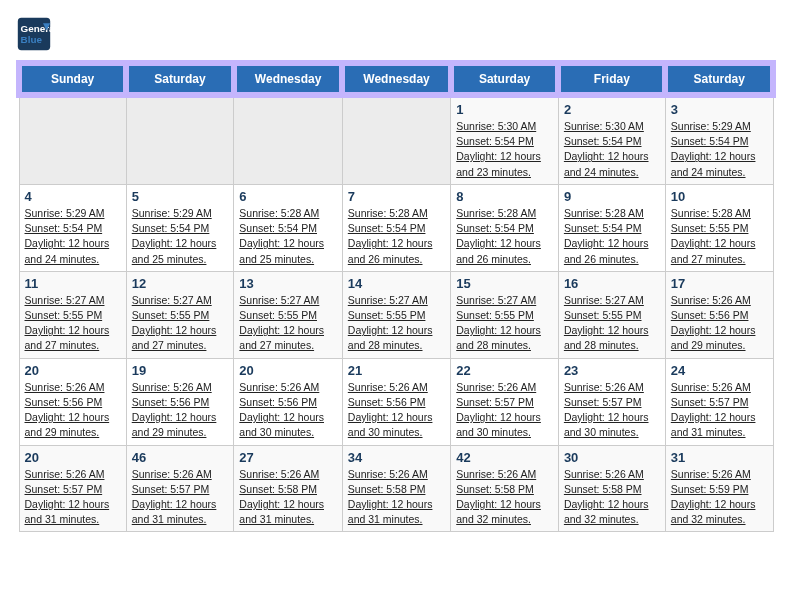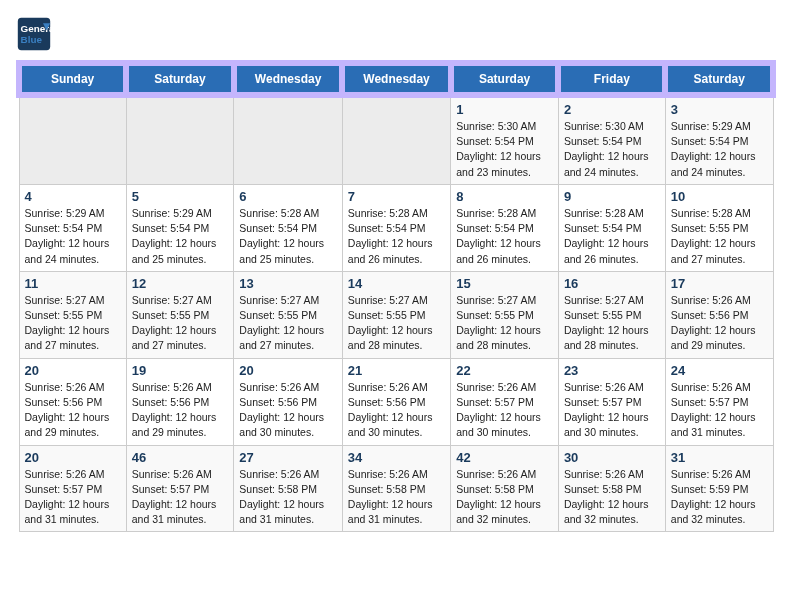--- a/index.html
+++ b/index.html
@@ -70,20 +70,21 @@
       font-size: 13px;
       font-weight: bold;
       color: #1a3a5c;
       display: block;
       margin-bottom: 2px;
     }
     .day-detail {
       font-size: 10.5px;
       color: #222;
       line-height: 1.45;
+      text-decoration: underline;
     }
     .empty-cell {
       background: #f0f0f0 !important;
     }
     tbody tr:nth-child(odd) td.empty-cell {
       background: #ececec !important;
     }
   </style>
 </head>
 <body>

